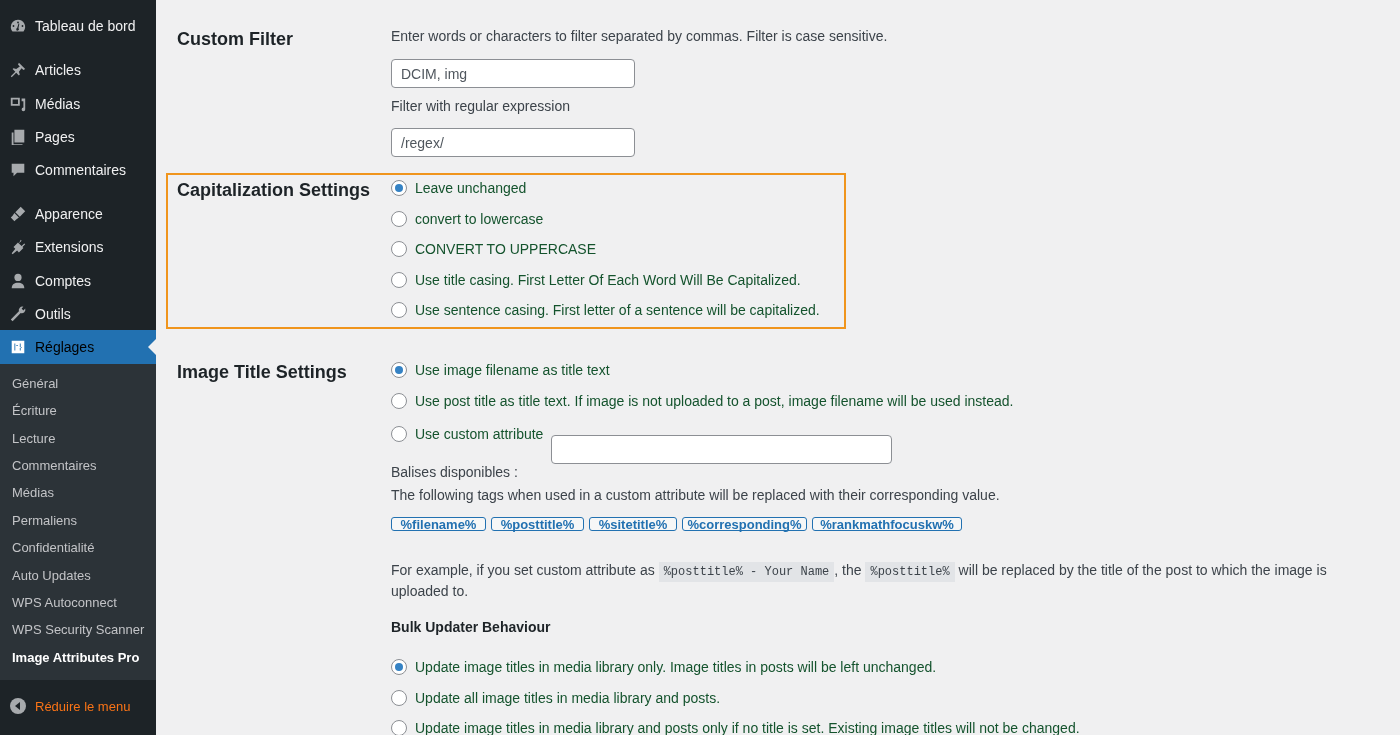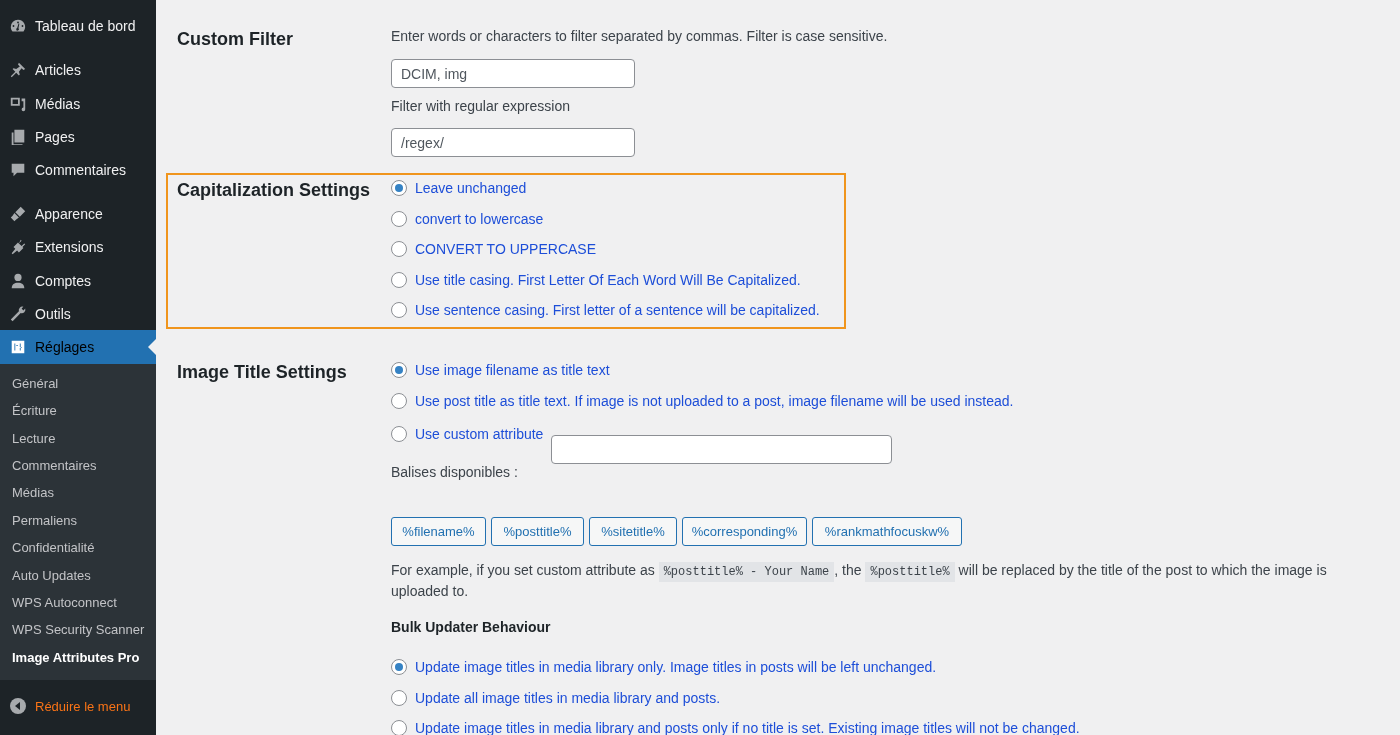--- a/index.html
+++ b/index.html
@@ -16,25 +16,25 @@
   #submenu { position: absolute; left: 0; top: 364px; width: 156px; height: 316px; background: #2c3338; }
   .sub-item { position: absolute; left: 12px; font-size: 13px; color: #c3c4c7; height: 20px; line-height: 20px; }
   .sub-item.current { color: #fff; font-weight: bold; }
   #collapse { position: absolute; left: 0; top: 690px; width: 156px; height: 32px; display: flex; align-items: center; color: #f97316; font-size: 13px; }
   #collapse .ic { width: 35px; display: flex; justify-content: center; }
 
   #main { position: absolute; left: 156px; top: 0; width: 1244px; height: 735px; }
   .row-label { position: absolute; left: 21px; font-weight: bold; font-size: 18px; color: #1d2327; }
   .txt { position: absolute; font-size: 14px; color: #3c434a; white-space: nowrap; }
   .field { position: absolute; height: 29px; background: #fff; border: 1px solid #8c8f94; border-radius: 4px; font-size: 14px; color: #50575e; padding: 0 9px; line-height: 27px; font-family: "Liberation Sans", sans-serif; margin-top: 13px; }
-  .radio-row { position: absolute; left: 235px; display: flex; align-items: center; font-size: 14px; color: #1d4ed8; white-space: nowrap; height: 20px; }
+  .radio-row { position: absolute; left: 235px; display: flex; align-items: center; font-size: 14px; color: #14532d; white-space: nowrap; height: 20px; }
   .radio { width: 16px; height: 16px; border: 1px solid #8c8f94; border-radius: 50%; background: #fff; margin-right: 8px; display: inline-flex; justify-content: center; align-items: center; flex-shrink: 0; }
   .radio.checked::after { content: ""; width: 8px; height: 8px; border-radius: 50%; background: #3582c4; }
   #highlight { position: absolute; left: 10px; top: 173px; width: 680px; height: 156px; border: 2px solid #f0951d; }
-  .tag-btn { position: absolute; top: 517px; height: 29px; border: 1px solid #2271b1; border-radius: 3px; color: #2271b1; background: #f6f7f7; font-size: 13px; display: flex; align-items: center; justify-content: center; }
+  .tag-btn { position: absolute; top: 517px; height: 14px; border: 1px solid #2271b1; border-radius: 3px; color: #2271b1; background: #f6f7f7; font-size: 13px; display: flex; align-items: center; justify-content: center; font-weight: bold; }
   code { font-family: "Liberation Mono", monospace; font-size: 12px; background: #e2e4e7; padding: 3px 5px; color: #3c434a; }
 </style>
 </head>
 <body>
 
 <nav id="sidebar">
   <div class="menu-item" style="top:9px">
     <span class="ic">
         <svg viewBox="0 0 20 20">
           <path d="M10 3a8 8 0 0 0-8 8c0 2 .7 3.7 1.9 5h12.2A8 8 0 0 0 10 3zm0 2a1 1 0 1 1 0 2 1 1 0 0 1 0-2zM5 9a1 1 0 1 1 0 2 1 1 0 0 1 0-2zm10 0a1 1 0 1 1 0 2 1 1 0 0 1 0-2zm-3.5-1.5l-1 5a1.5 1.5 0 1 1-1.4-.3l1.5-4.9z"></path>
@@ -181,20 +181,21 @@
     <span class="radio"></span>
     <span>Use post title as title text. If image is not uploaded to a post, image filename will be used instead.</span>
   </label>
   <label class="radio-row" style="top:424px">
     <span class="radio"></span>
     <span>Use custom attribute</span>
   </label>
   <input class="field" style="left: 395px; top: 422px; width: 341px;" value="">
 
   <div class="txt" style="left:235px; top:464px">Balises disponibles :</div>
+  <div class="txt" style="left:235px; top:487px">The following tags when used in a custom attribute will be replaced with their corresponding value.</div>
 
   <button class="tag-btn" style="left:235px; width:95px">%filename%</button>
   <button class="tag-btn" style="left:335px; width:93px">%posttitle%</button>
   <button class="tag-btn" style="left:433px; width:88px">%sitetitle%</button>
   <button class="tag-btn" style="left:526px; width:125px">%corresponding%</button>
   <button class="tag-btn" style="left:656px; width:150px">%rankmathfocuskw%</button>
 
   <div class="txt" style="left:235px; top:562px">
     <span>For example, if you set custom attribute as</span>
     <code>%posttitle% - Your Name</code><span>, the</span>

